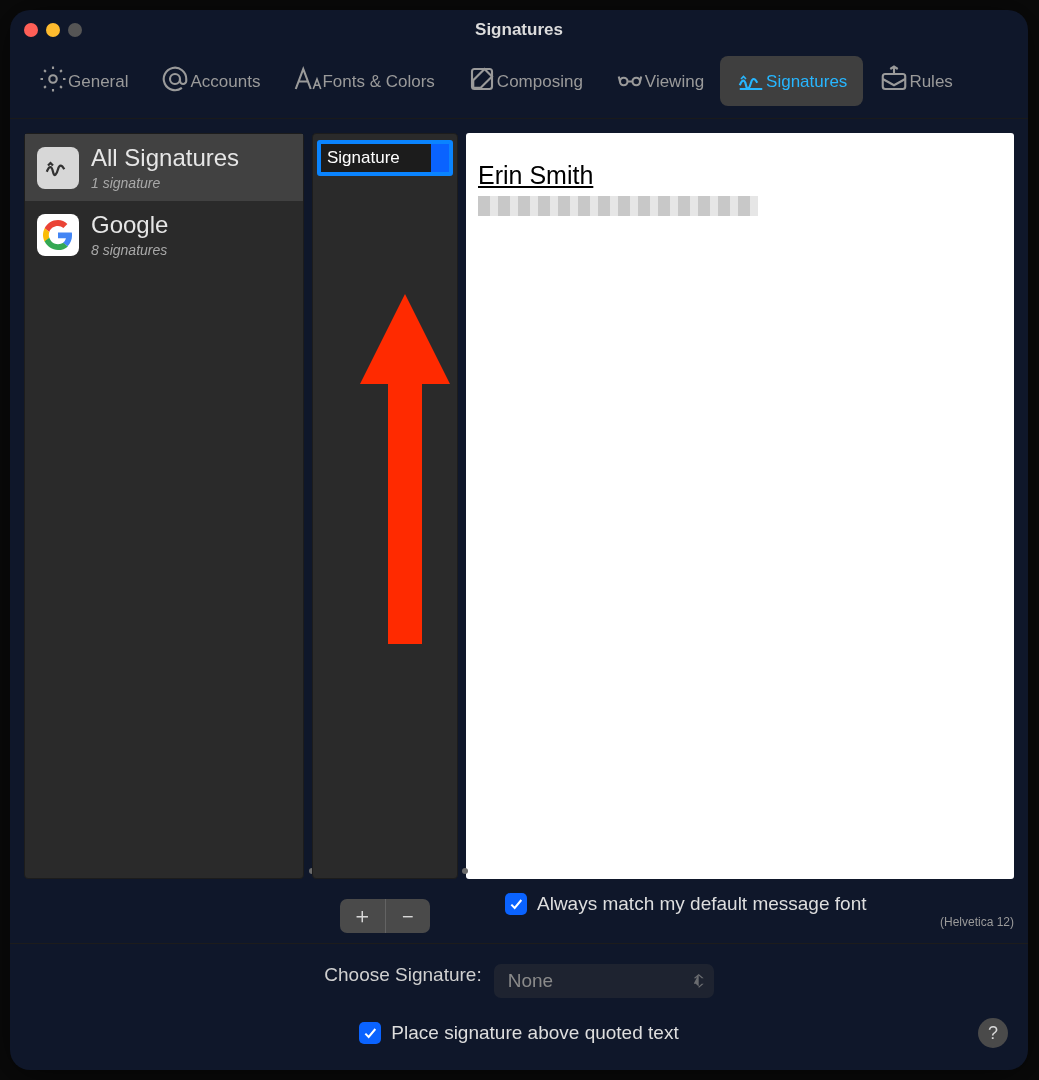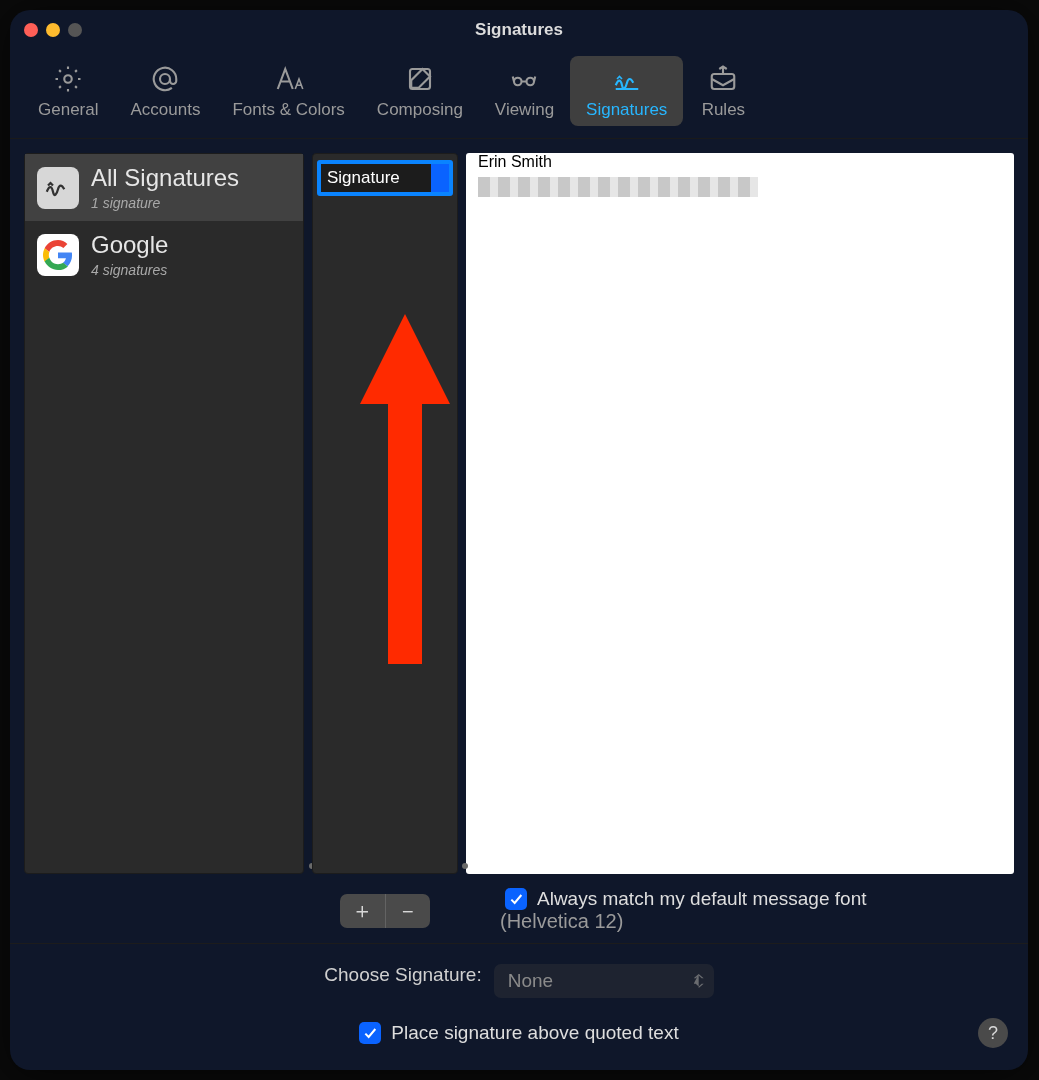--- a/index.html
+++ b/index.html
@@ -43,21 +43,21 @@
   }
 
   
   .toolbar {
     display: flex;
     gap: 0;
     padding: 6px 12px 12px;
     border-bottom: 1px solid #1a1a1a;
   }
   .tab {
-    display:flex; flex-direction:column; align-items:center;
+    display:flex; flex-direction:row; align-items:center;
     padding: 8px 16px 6px;
     border-radius: 8px;
     color: #9a9a9a;
     cursor: default;
     min-width: 80px;
     font-size: 17px;
     text-align: center;
   }
   .tab.selected {
     background: #3f3f3f;
@@ -95,40 +95,41 @@
     background:#0a63ff;
     border-radius:3px;
     padding:0;
   }
   .sig-item input {
     background:#1c1c1c; color:#fff; border:none; font-size:17px; padding:4px 6px; width: 110px;
     outline:none;
   }
 
   .preview {
-    flex:1; background:#fff; border-radius:3px; color:#000; padding:0 12px;
-    font-size:16px;
+    flex:1; background:#fff; border-radius:3px; color:#000; padding:28px 12px;
+    font-size:25px;
+    text-decoration:underline;
   }
   .preview .line2 {
     width:280px; height:20px; margin-top:6px;
     background: repeating-linear-gradient(90deg,#c8c8c8 0 12px,#e6e6e6 12px 20px);
     filter: blur(0.5px);
   }
   .seglr {
     display:flex; background:#4a4a4a; border-radius:7px; overflow:hidden; margin-top:6px;
     width:90px; height:34px;
   }
   .seg {
     flex:1; display:flex;align-items:center;justify-content:center;color:#d8d8d8;font-size:22px;font-weight:300;
     border-right:1px solid #636363;
   }
   .seg:last-child{border-right:none;}
 
   .optrow { display:flex; align-items:center; gap:10px; color:#dedede; font-size:19px;padding-left:39px; }
-  .subnote{ color:#9a9a9a; font-size:20px; margin-left:34px;}
+  .subnote{ color:#9a9a9a; font-size:12px; margin-left:34px;text-align:right;}
 
   .checkbox {
     width:22px;height:22px;border-radius:5px;background:#0a63ff;display:flex;align-items:center;justify-content:center;
   }
   .checkbox svg { width:16px;height:16px; stroke:#fff; stroke-width:3; fill:none;}
 
   .footer {
     padding: 20px 18px 26px;
     border-top:1px solid #1c1c1c;
     position:relative;
@@ -270,21 +271,21 @@
         <div class="google-icon">
           <svg viewBox="0 0 48 48" width="30" height="30">
               <path fill="#EA4335" d="M24 9.5c3.3 0 6.3 1.2 8.6 3.1l6.4-6.4C34.9 2.5 29.8 0 24 0 14.6 0 6.5 5.4 2.6 13.2l7.5 5.8C12 13 17.5 9.5 24 9.5z"></path>
               <path fill="#4285F4" d="M46.5 24.5c0-1.6-.1-3.1-.4-4.5H24v9h12.7c-.6 3-2.3 5.6-4.9 7.3l7.5 5.8C43.9 37.6 46.5 31.6 46.5 24.5z"></path>
               <path fill="#FBBC05" d="M10.1 28.9c-.5-1.5-.8-3.1-.8-4.9s.3-3.4.8-4.9l-7.5-5.8C.9 16.9 0 20.3 0 24s.9 7.1 2.6 10.7l7.5-5.8z"></path>
               <path fill="#34A853" d="M24 48c6.5 0 11.9-2.1 15.8-5.8l-7.5-5.8c-2.1 1.4-4.9 2.3-8.3 2.3-6.5 0-12-4.4-13.9-10.4l-7.5 5.8C6.5 42.6 14.6 48 24 48z"></path>
             </svg>
         </div>
         <div class="acct-text">
           <div class="name">Google</div>
-          <div class="sub">4 signatures</div>
+          <div class="sub">8 signatures</div>
         </div>
       </div>
       <div class="resize-dot"></div>
     </div>
 
     <div class="col-sigs">
       <div class="sig-item">
         <input type="text" value="Signature" style="">
       </div>
       <div class="resize-dot"></div>

